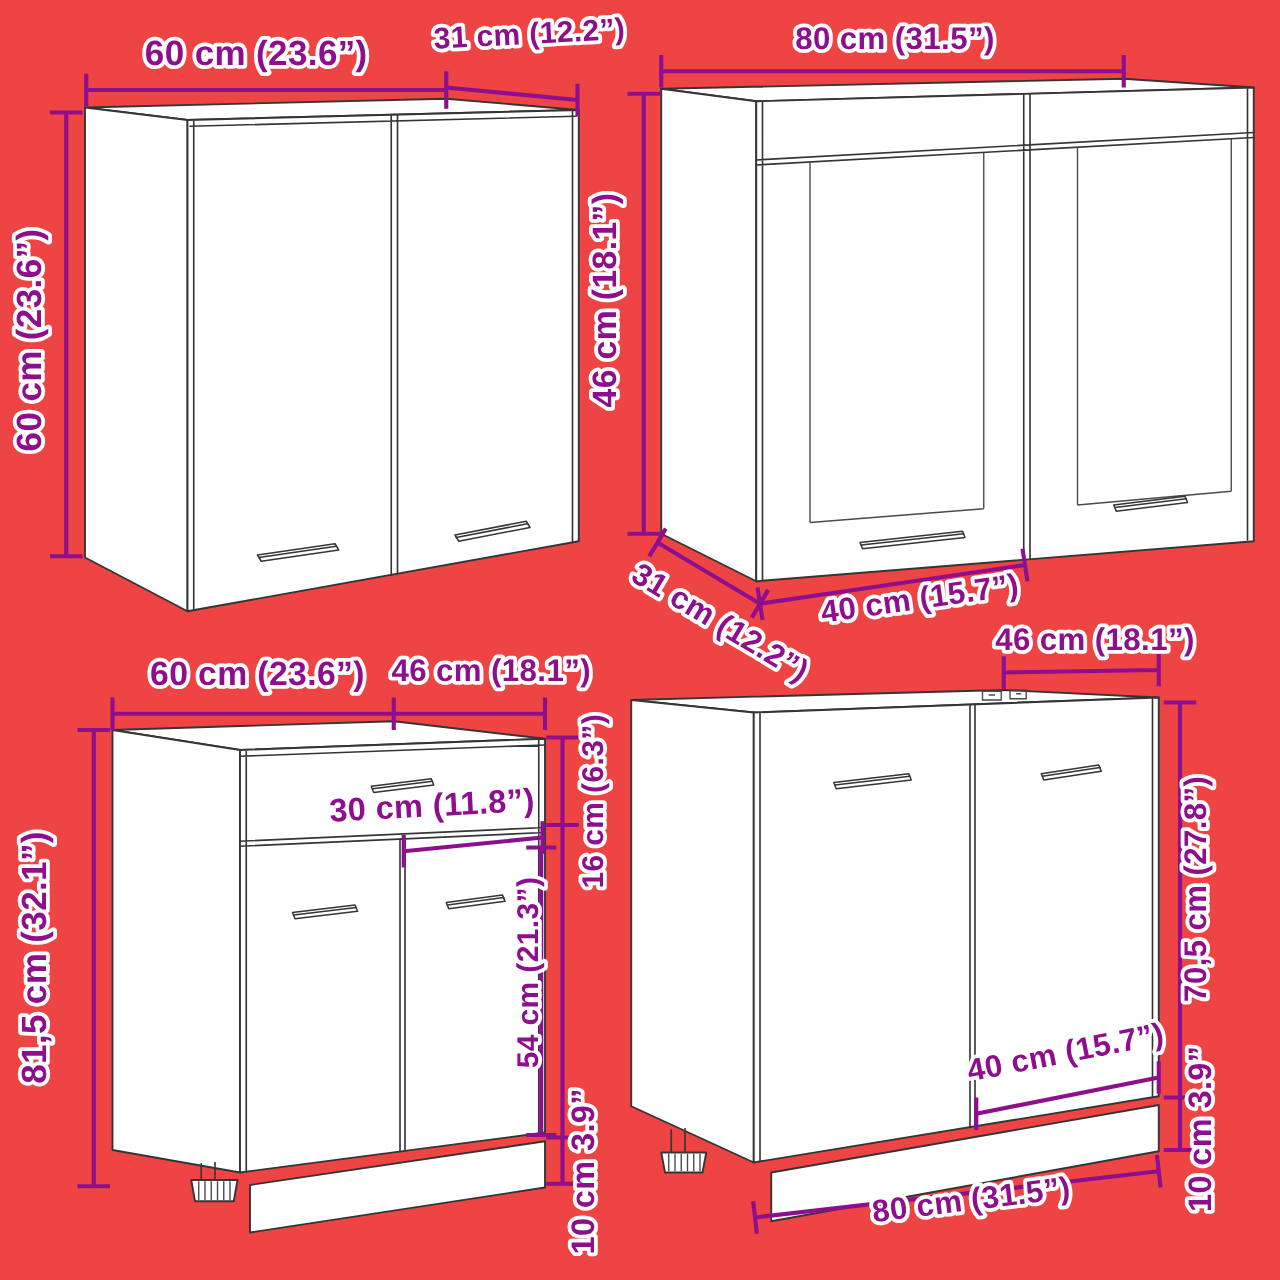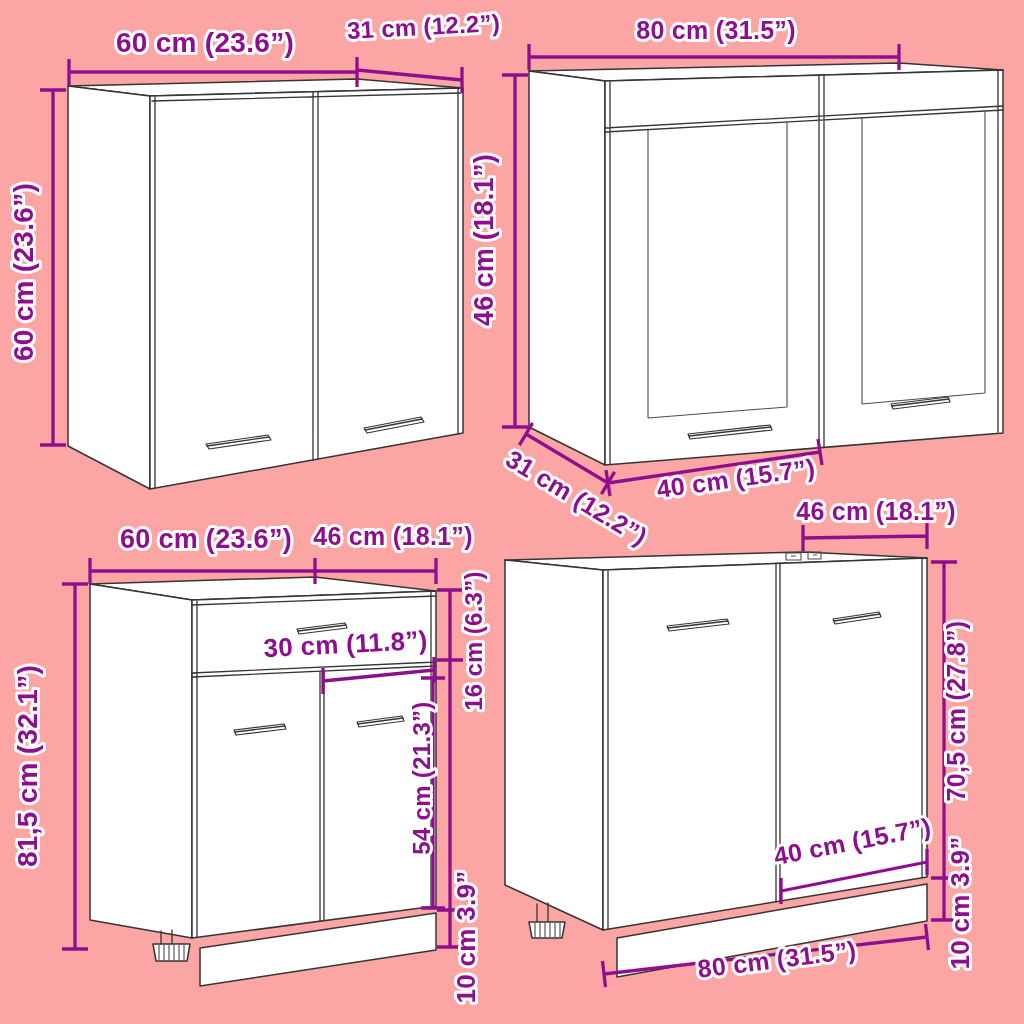--- a/index.html
+++ b/index.html
@@ -1,16 +1,16 @@
 <!DOCTYPE html>
 <html><head>
 <meta charset="utf-8">
 <style>
   html,body{margin:0;padding:0;background:#ffffff;}
-  .canvas{width:1024px;height:1024px;background:#fca5a5;position:relative;overflow:hidden;
+  .canvas{width:1024px;height:1024px;background:#ef4444;position:relative;overflow:hidden;
           font-family:"Liberation Sans", sans-serif;}
   svg{display:block;}
   .face{fill:#ffffff;stroke:#353535;stroke-width:1.5;stroke-linejoin:round;}
   .edge{fill:none;stroke:#353535;stroke-width:1.3;stroke-linejoin:round;stroke-linecap:round;}
   .thin{fill:none;stroke:#4a4a4a;stroke-width:1.1;}
   .handle{fill:#ffffff;stroke:#353535;stroke-width:1.2;stroke-linejoin:round;}
   .dim{fill:none;stroke:#8E0F8E;stroke-width:3.3;stroke-linecap:butt;}
   .dimtext{fill:#8E0F8E;font-weight:bold;text-anchor:middle;
            paint-order:stroke;stroke:#ffffff;stroke-width:6px;stroke-linejoin:round;
            font-family:"Liberation Sans", sans-serif;letter-spacing:0.3px;}

